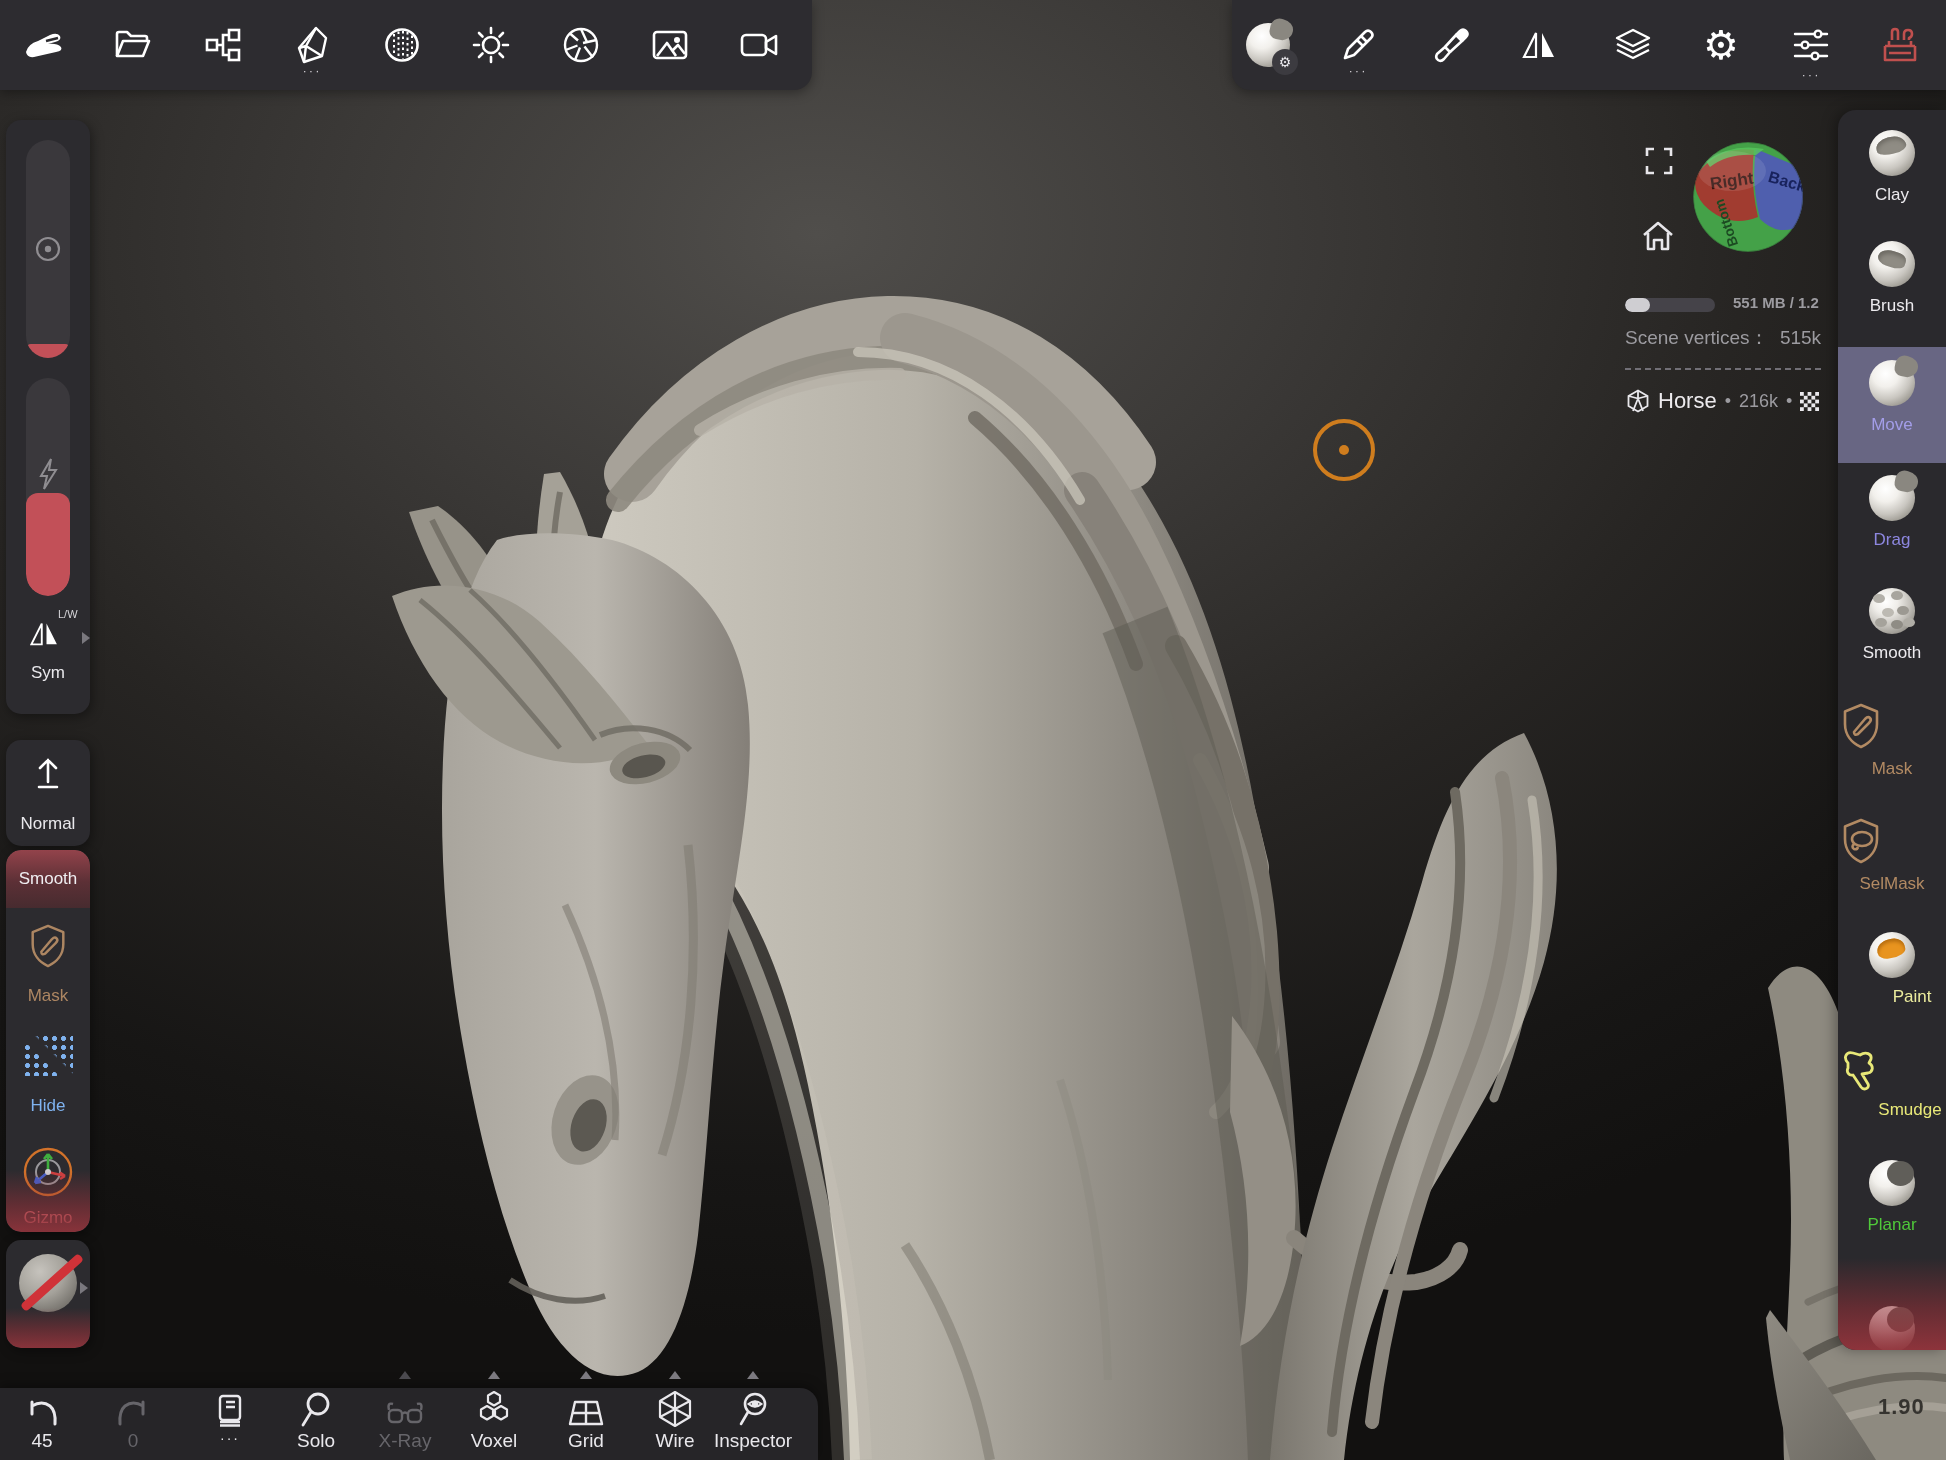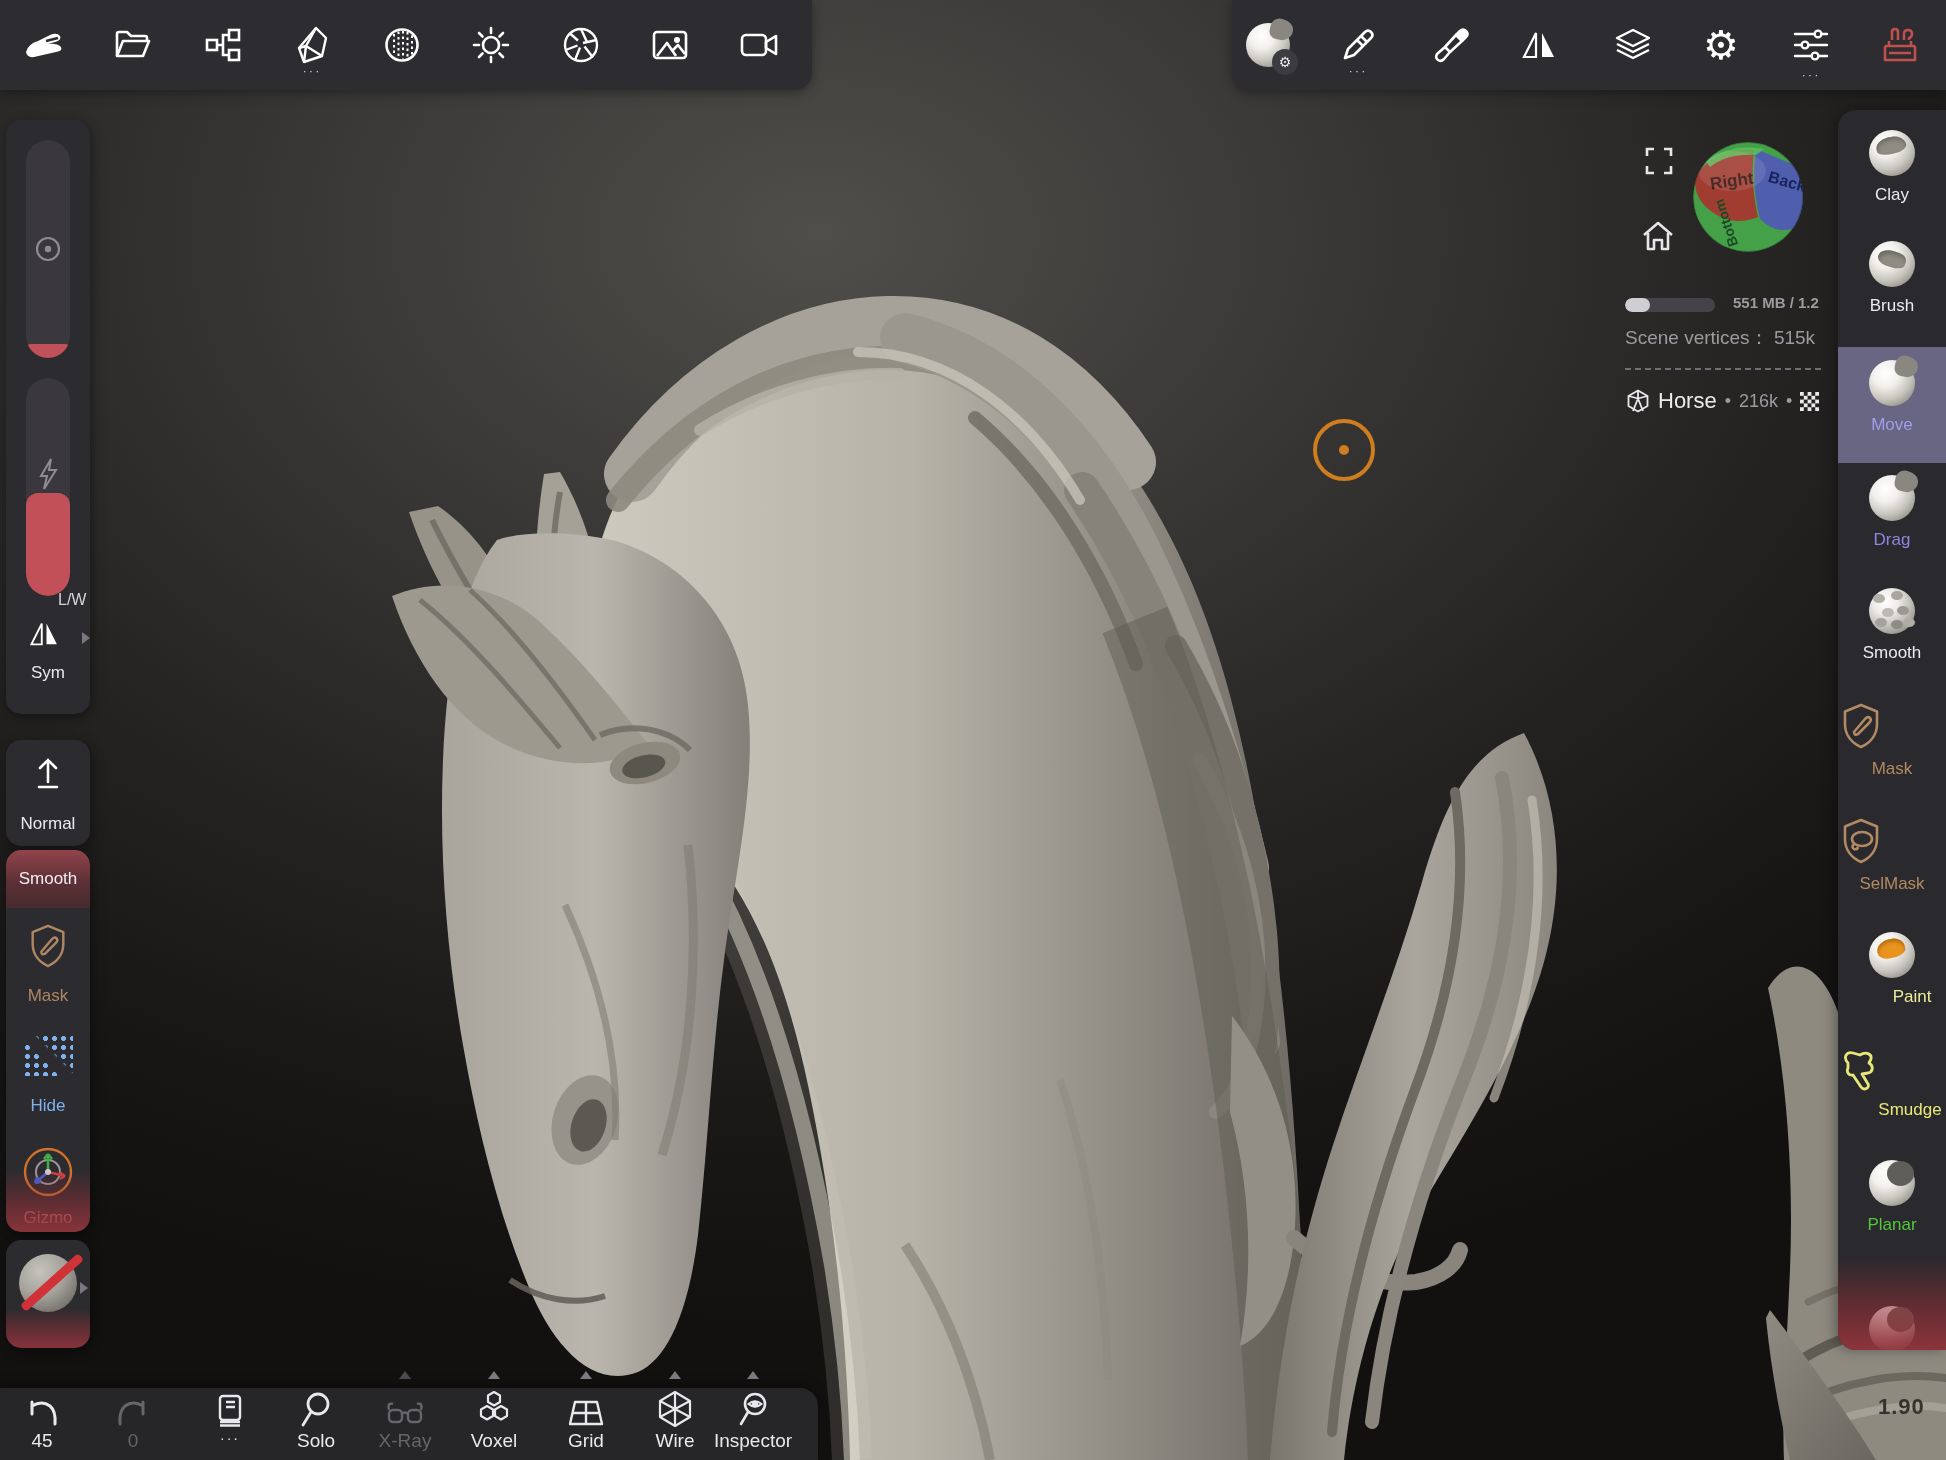--- a/index.html
+++ b/index.html
@@ -328,21 +328,21 @@
       </svg>
   </div>
 
   <div class="membar">
     <div class="memfill" style="width: 28%;"></div>
   </div>
   <div class="memtext">551 MB / 1.2</div>
 
   <div class="stats">
     <span>Scene vertices：</span>
-    <span style="">515k</span>
+    <span style="margin-left:6px">515k</span>
   </div>
 
   <div class="dashsep"></div>
 
   <div class="objrow">
     <svg width="24" height="24" viewBox="0 0 24 24" fill="none" stroke="#e9e8ec" stroke-width="1.8">
         <path d="M12 1.5 L21.5 7 V17 L12 22.5 L2.5 17 V7 Z"></path>
         <path d="M12 1.5 L12 9.5 M12 9.5 L2.5 7 M12 9.5 L21.5 7 M12 9.5 L7 22 M12 9.5 L17 22"></path>
       </svg>
     <span class="objname">Horse</span>
@@ -391,21 +391,21 @@
           </svg>
       </div>
       <div class="vfill" style="height: 103px;"></div>
     </div>
     <div style="position:absolute;left:50%;top:498px;transform:translateX(-60%)">
       <svg width="34" height="30" viewBox="0 0 36 30">
           <path d="M15 5 L15 27 L4 27 Z" fill="none" stroke="#fff" stroke-width="2"></path>
           <path d="M20 5 L20 27 L31 27 Z" fill="#fff"></path>
         </svg>
     </div>
-    <div style="position:absolute;left:52px;top:471px;font-size:16px;color:#d5d4d8">L/W</div>
+    <div style="position:absolute;left:52px;top:488px;font-size:11px;color:#d5d4d8">L/W</div>
     <div class="chev" style="left:76px;top:512px"></div>
     <div class="litem-label" style="top: 543px; color: rgb(233, 232, 236);">Sym</div>
   </div>
 
   <div class="lpanel" style="top:740px;height:106px">
     <div style="position:absolute;left:50%;top:16px;transform:translateX(-50%)">
       <svg width="30" height="34" viewBox="0 0 30 34" fill="none" stroke="#fff" stroke-width="2.6" stroke-linecap="round">
           <path d="M15 26 V4 M7 12 L15 4 L23 12 M6 31 H24"></path>
         </svg>
     </div>

